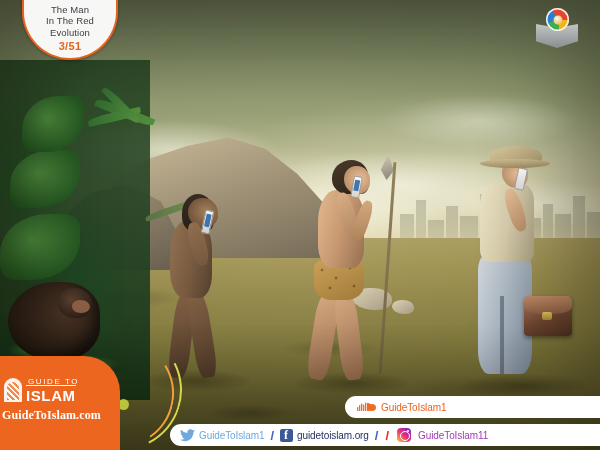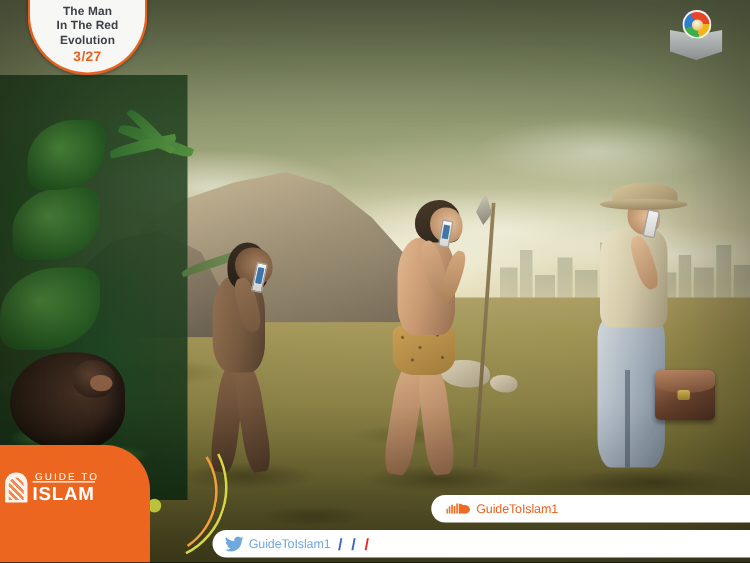--- a/index.html
+++ b/index.html
@@ -315,21 +315,21 @@
   #badge {
     position:absolute; left:22px; top:-12px; width:96px; height:72px;
     background:#f7f7f5;
     border:2px solid #e8621f; border-top:none;
     border-radius:0 0 48px 48px;
     display:flex; flex-direction:column; align-items:center; justify-content:flex-end;
     padding-bottom:6px;
     box-shadow:0 1px 3px rgba(0,0,0,.3);
   }
   #badge .btitle {
-    font-size:9.5px; font-weight:bold; color:#3d4147; line-height:11.5px;
+    font-size:9.5px; font-weight:normal; color:#3d4147; line-height:11.5px;
     text-align:center; letter-spacing:.1px;
   }
   #badge .bnum {
     font-size:11px; font-weight:bold; color:#e8621f; margin-top:2px; letter-spacing:.3px;
   }
 
   
   #emblem { position:absolute; right:20px; top:6px; width:46px; height:44px; }
   .book {
     position:absolute; left:2px; top:16px; width:42px; height:26px;
@@ -541,37 +541,38 @@
     <div class="grade"></div>
     <div class="vignette"></div>
   </div>
 
   <div id="badge">
     <div class="btitle">
       <div>The Man</div>
       <div>In The Red</div>
       <div>Evolution</div>
     </div>
-    <div class="bnum">3/27</div>
+    <div class="bnum">3/51</div>
   </div>
 
   <div id="emblem">
     <div class="book"></div>
     <div class="globe"></div>
   </div>
 
 
   <div class="swoosh sw1"></div>
   <div class="swoosh sw2"></div>
   <div class="sw-dot"></div>
   <div id="brand">
     <div id="brand-inner">
       <div class="arch"></div>
       <div class="brand-g">GUIDE TO</div>
       <div class="brand-i">ISLAM</div>
+      <div class="brand-url">GuideToIslam.com</div>
     </div>
   </div>
 
   <div id="social-top">
     <div class="sitem">
       <svg class="ic ic-sc" viewBox="0 0 40 24">
         <g fill="#ef6a23">
           <rect x="0" y="12" width="2.6" height="8" rx="1.2"></rect>
           <rect x="4" y="8" width="2.6" height="12" rx="1.2"></rect>
           <rect x="8" y="5" width="2.6" height="15" rx="1.2"></rect>
@@ -587,19 +588,27 @@
 
   <div id="social-bottom">
     <div class="sitem">
       <svg class="ic ic-tw" viewBox="0 0 22 19">
         <path fill="#6fa8dc" d="M22 2.3a8.6 8.6 0 0 1-2.6.75A4.5 4.5 0 0 0 21.4.55a9 9 0 0 1-2.85 1.1A4.5 4.5 0 0 0 10.9 5.7 12.8 12.8 0 0 1 1.5.9a4.5 4.5 0 0 0 1.4 6A4.4 4.4 0 0 1 .9 6.3v.05a4.5 4.5 0 0 0 3.6 4.4 4.5 4.5 0 0 1-2 .08 4.5 4.5 0 0 0 4.2 3.1A9 9 0 0 1 0 15.8a12.7 12.7 0 0 0 6.9 2c8.3 0 12.8-6.9 12.8-12.85v-.6A9.2 9.2 0 0 0 22 2.3z"></path>
       </svg>
       <span class="slabel" style="color:#6fa8dc">GuideToIslam1</span>
     </div>
     <span class="sep">/</span>
 
+    <div class="sitem">
+      <span class="ic ic-fb"></span>
+      <span class="slabel" style="color:#1d2b5e">guidetoislam.org</span>
+    </div>
     <span class="sep">/</span>
 
     <span class="sep red">/</span>
 
+    <div class="sitem" style="margin-left:2px">
+      <span class="ic ic-ig"></span>
+      <span class="slabel" style="color:#a33bb5; margin-left:3px">GuideToIslam11</span>
+    </div>
   </div>
 
 </div>
 
 </body></html>

